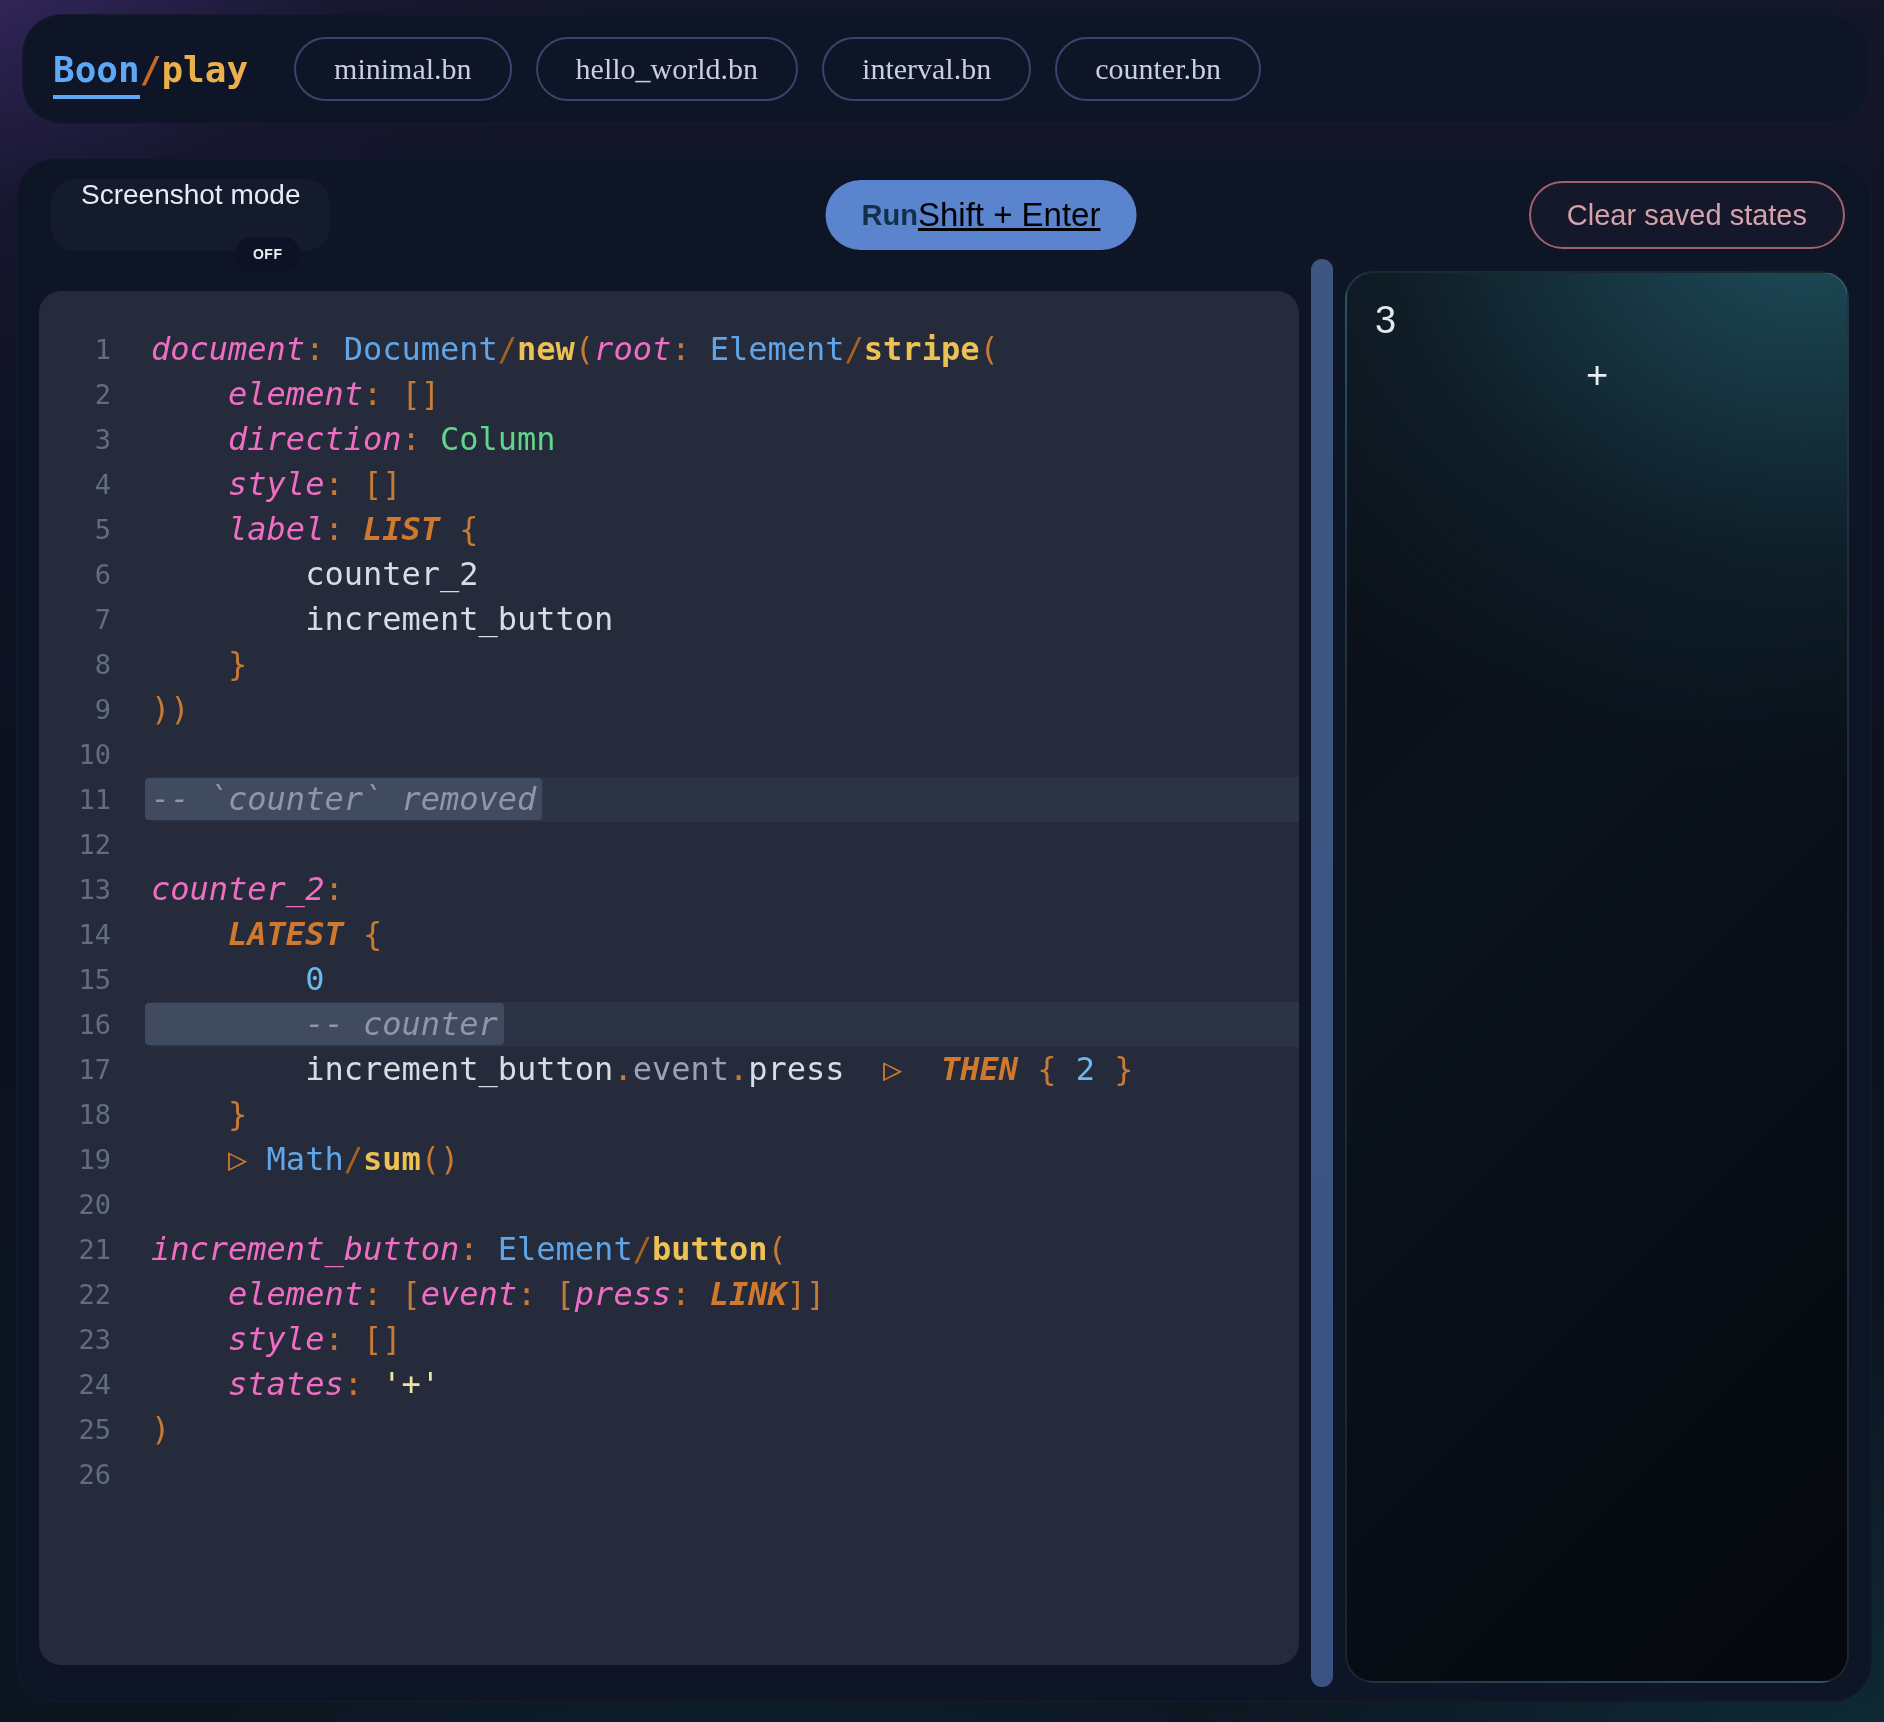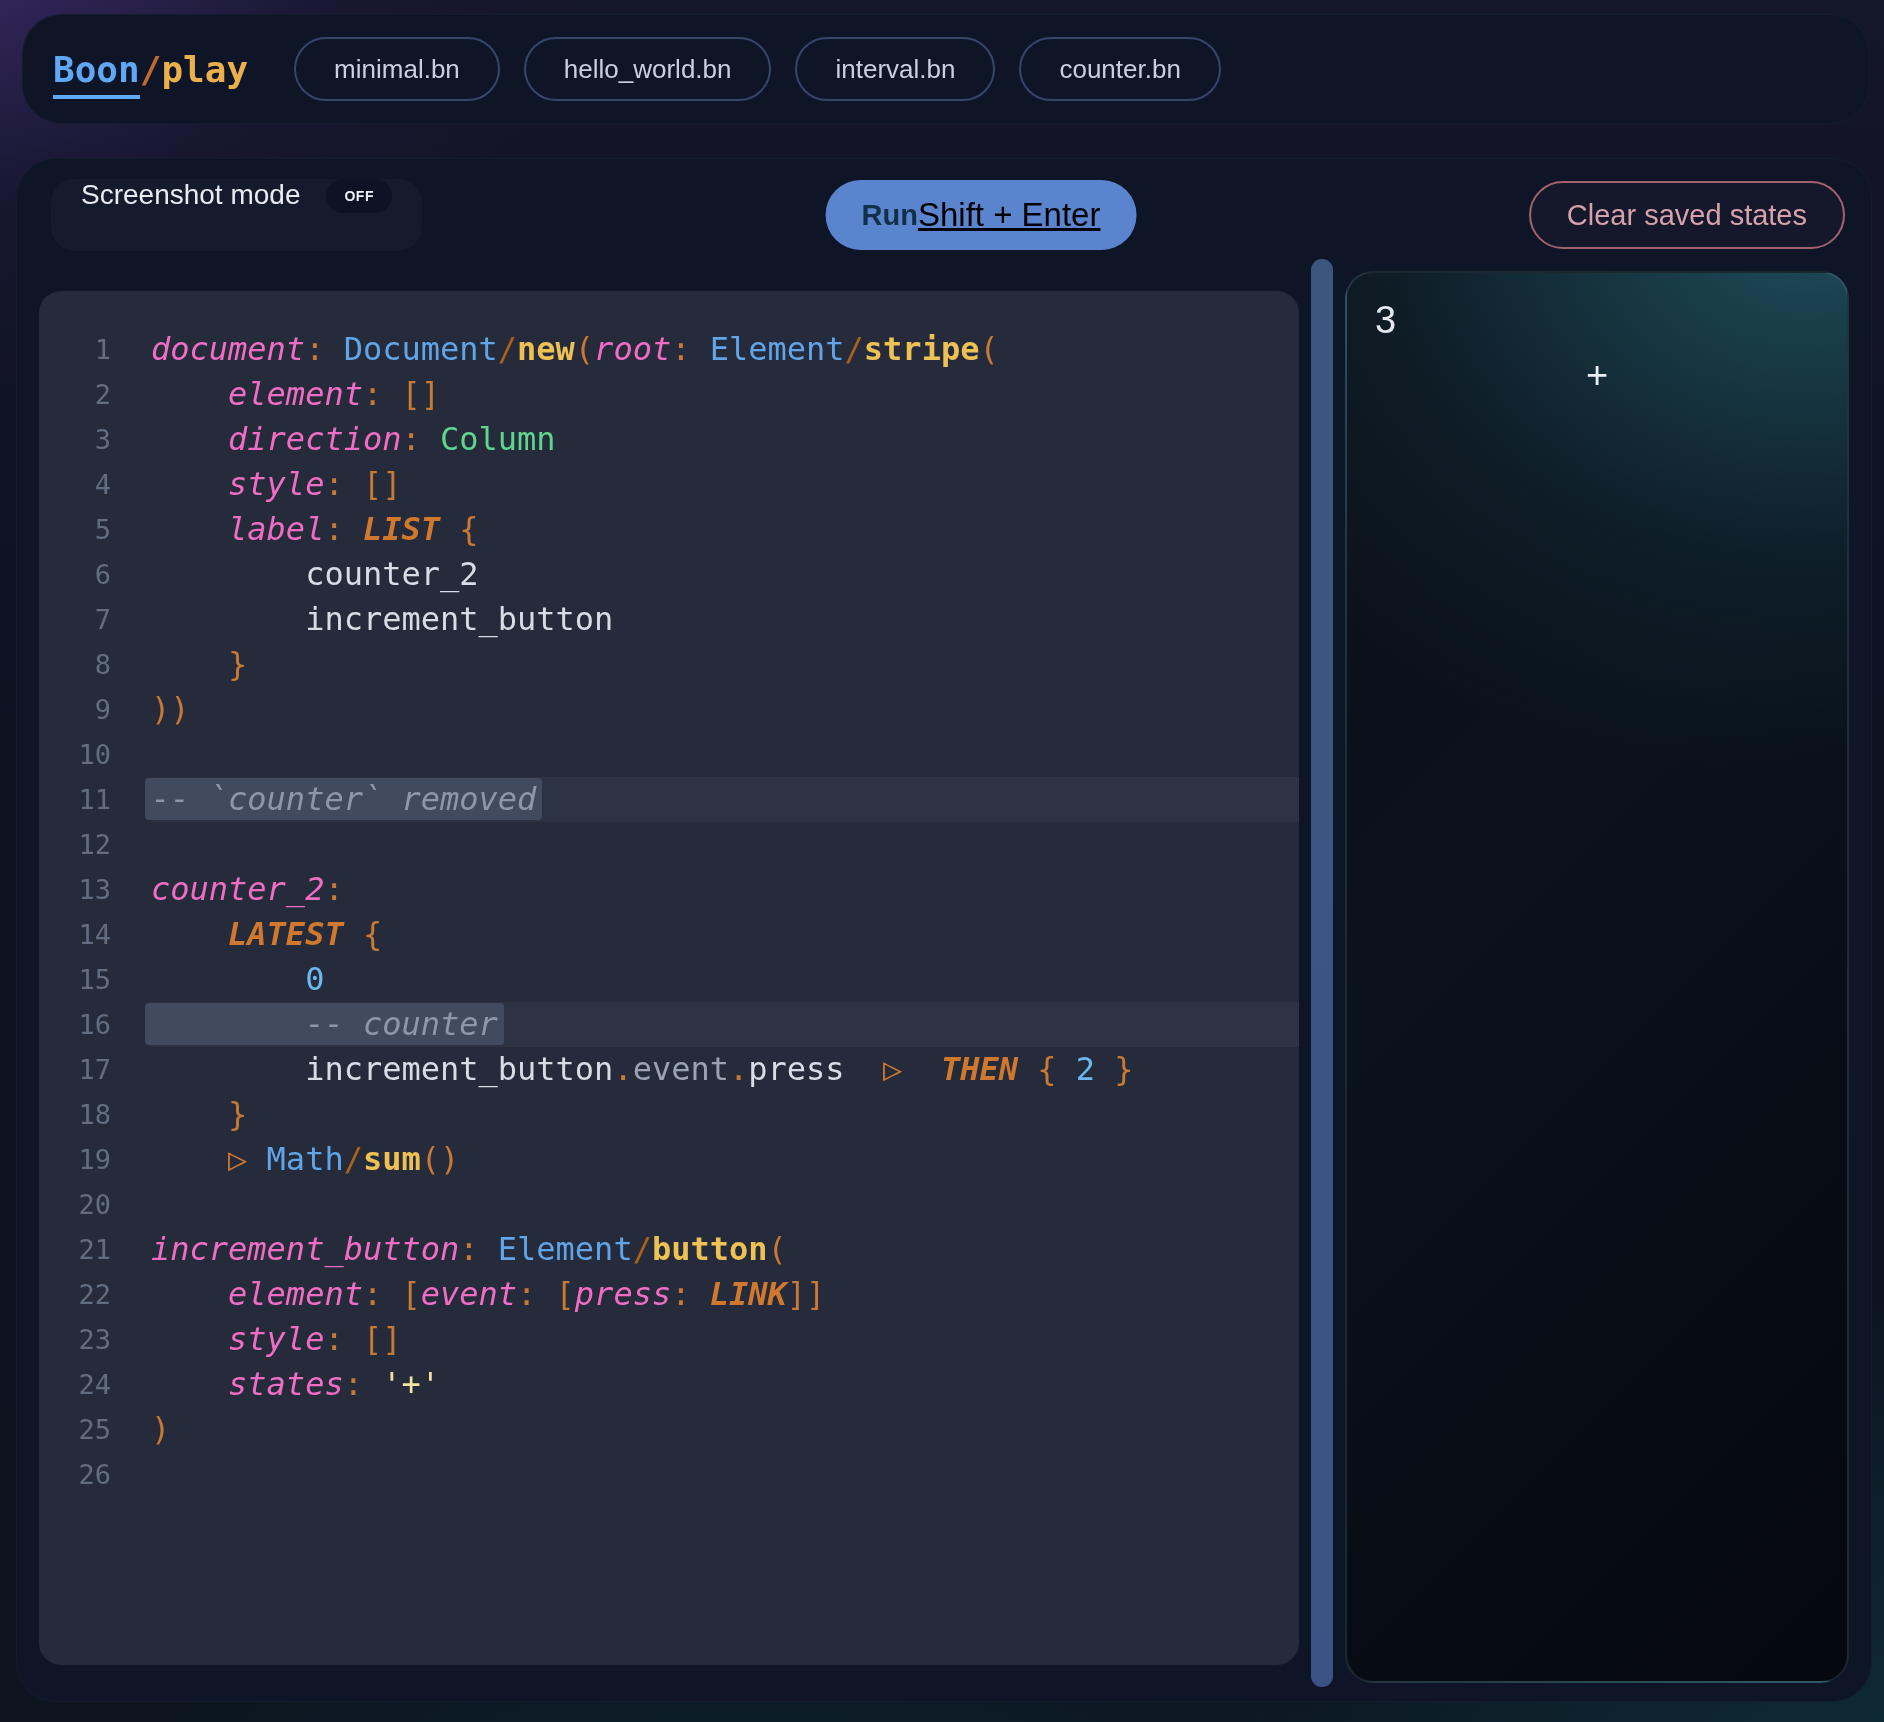--- a/index.html
+++ b/index.html
@@ -21,33 +21,33 @@
     display:flex; align-items:center; padding:0 30px; gap:28px;
   }
   .logo { font-family:"DejaVu Sans Mono", monospace; font-size:36px; font-weight:700; white-space:nowrap; margin-right:18px; }
   .logo-brand { color:var(--c-logo_blue,#5fa8f5); border-bottom:4px solid var(--c-logo_blue,#5fa8f5); padding-bottom:5px; cursor:pointer; text-decoration:none; }
   .logo-sep { color:var(--c-logo_orange,#c06a2e); }
   .logo-app { color:var(--c-logo_gold,#eab04c); }
   .file-tabs { display:flex; align-items:center; gap:24px; }
   .pill {
     height:64px; padding:0 38px; border-radius:32px;
     border:2px solid #36466a; background:transparent;
-    color:#c9d0dd; font-family:Liberation Sans, sans-serif; font-size:26px; cursor:pointer; white-space:nowrap;
+    color:#c9d0dd; font-family:Liberation Serif, serif; font-size:30px; cursor:pointer; white-space:nowrap;
   }
   .workspace {
     position:absolute; left:16px; top:158px; width:1856px; height:1544px;
     background:var(--c-panel_bg,#0e1527);
     border:1px solid rgba(140,160,200,0.05);
     border-radius:40px;
     padding:20px 22px;
   }
   .toolbar { position:relative; height:72px; display:flex; align-items:center; justify-content:space-between; }
   .screenshot-toggle {
     height:72px; border-radius:24px; background:#141b2d;
-    display:flex; align-items:flex-start; gap:26px; padding:0 30px; margin-left:12px; cursor:pointer;
+    display:flex; align-items:flex-end; gap:26px; padding:0 30px; margin-left:12px; cursor:pointer;flex-direction:column;
   }
   .screenshot-toggle .label { font-size:28px; color:#e8ebf2; }
   .off-badge {
     background:#0d1324; color:#edf0f5; font-size:14px; font-weight:700;
     letter-spacing:0.5px; padding:9px 18px; border-radius:20px;
   }
   .run-btn {
     position:absolute; left:50%; transform:translateX(calc(-50% + 37px));
     height:70px; padding:0 36px; border-radius:35px; border:none;
     background:var(--c-accent_blue,#5b84cf);

